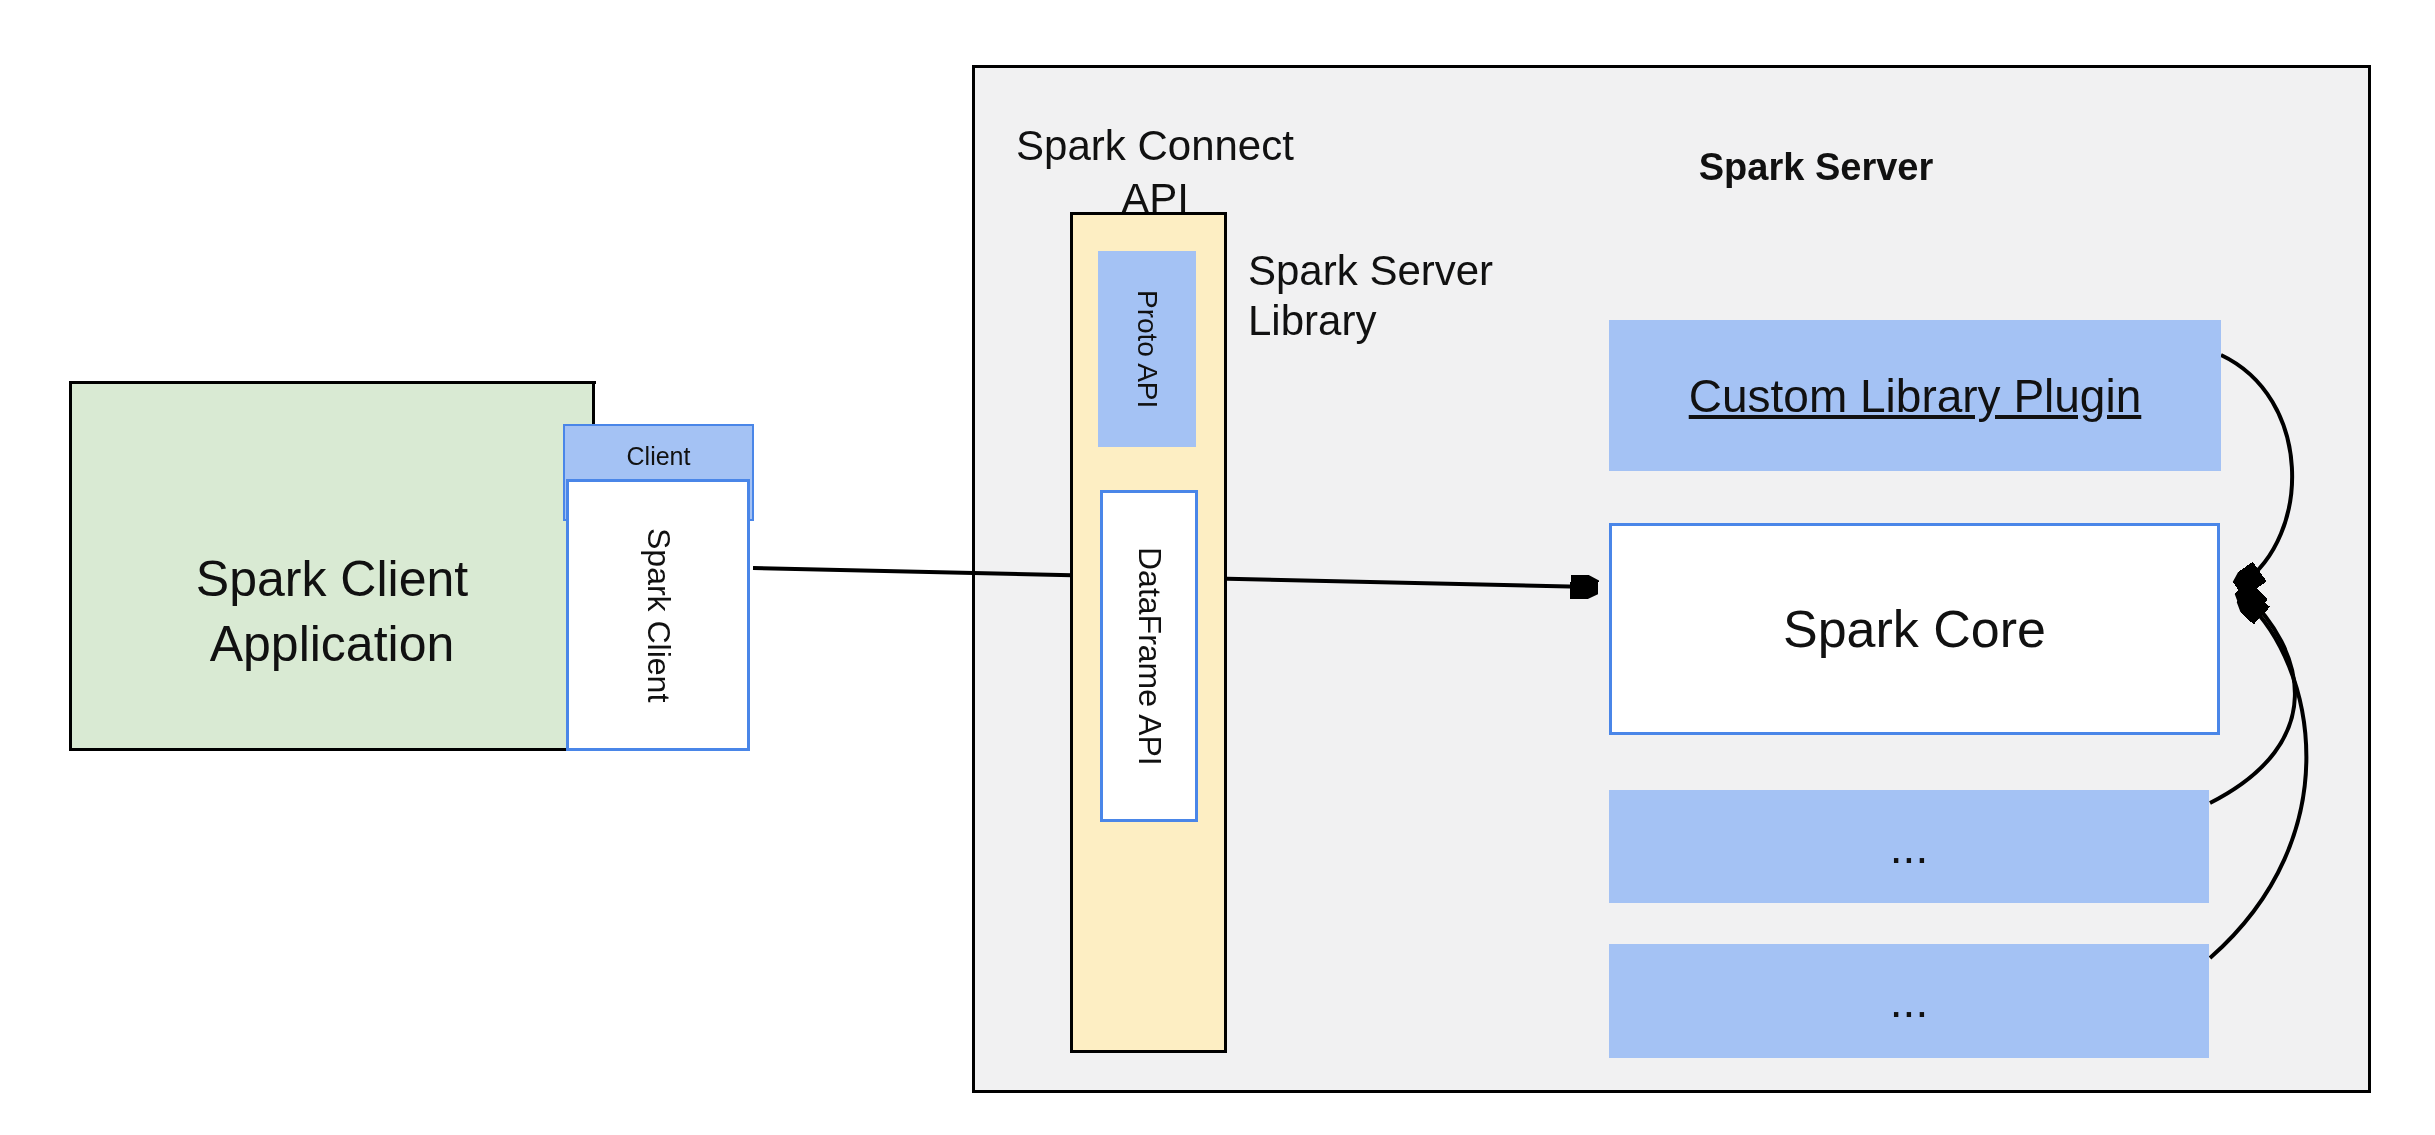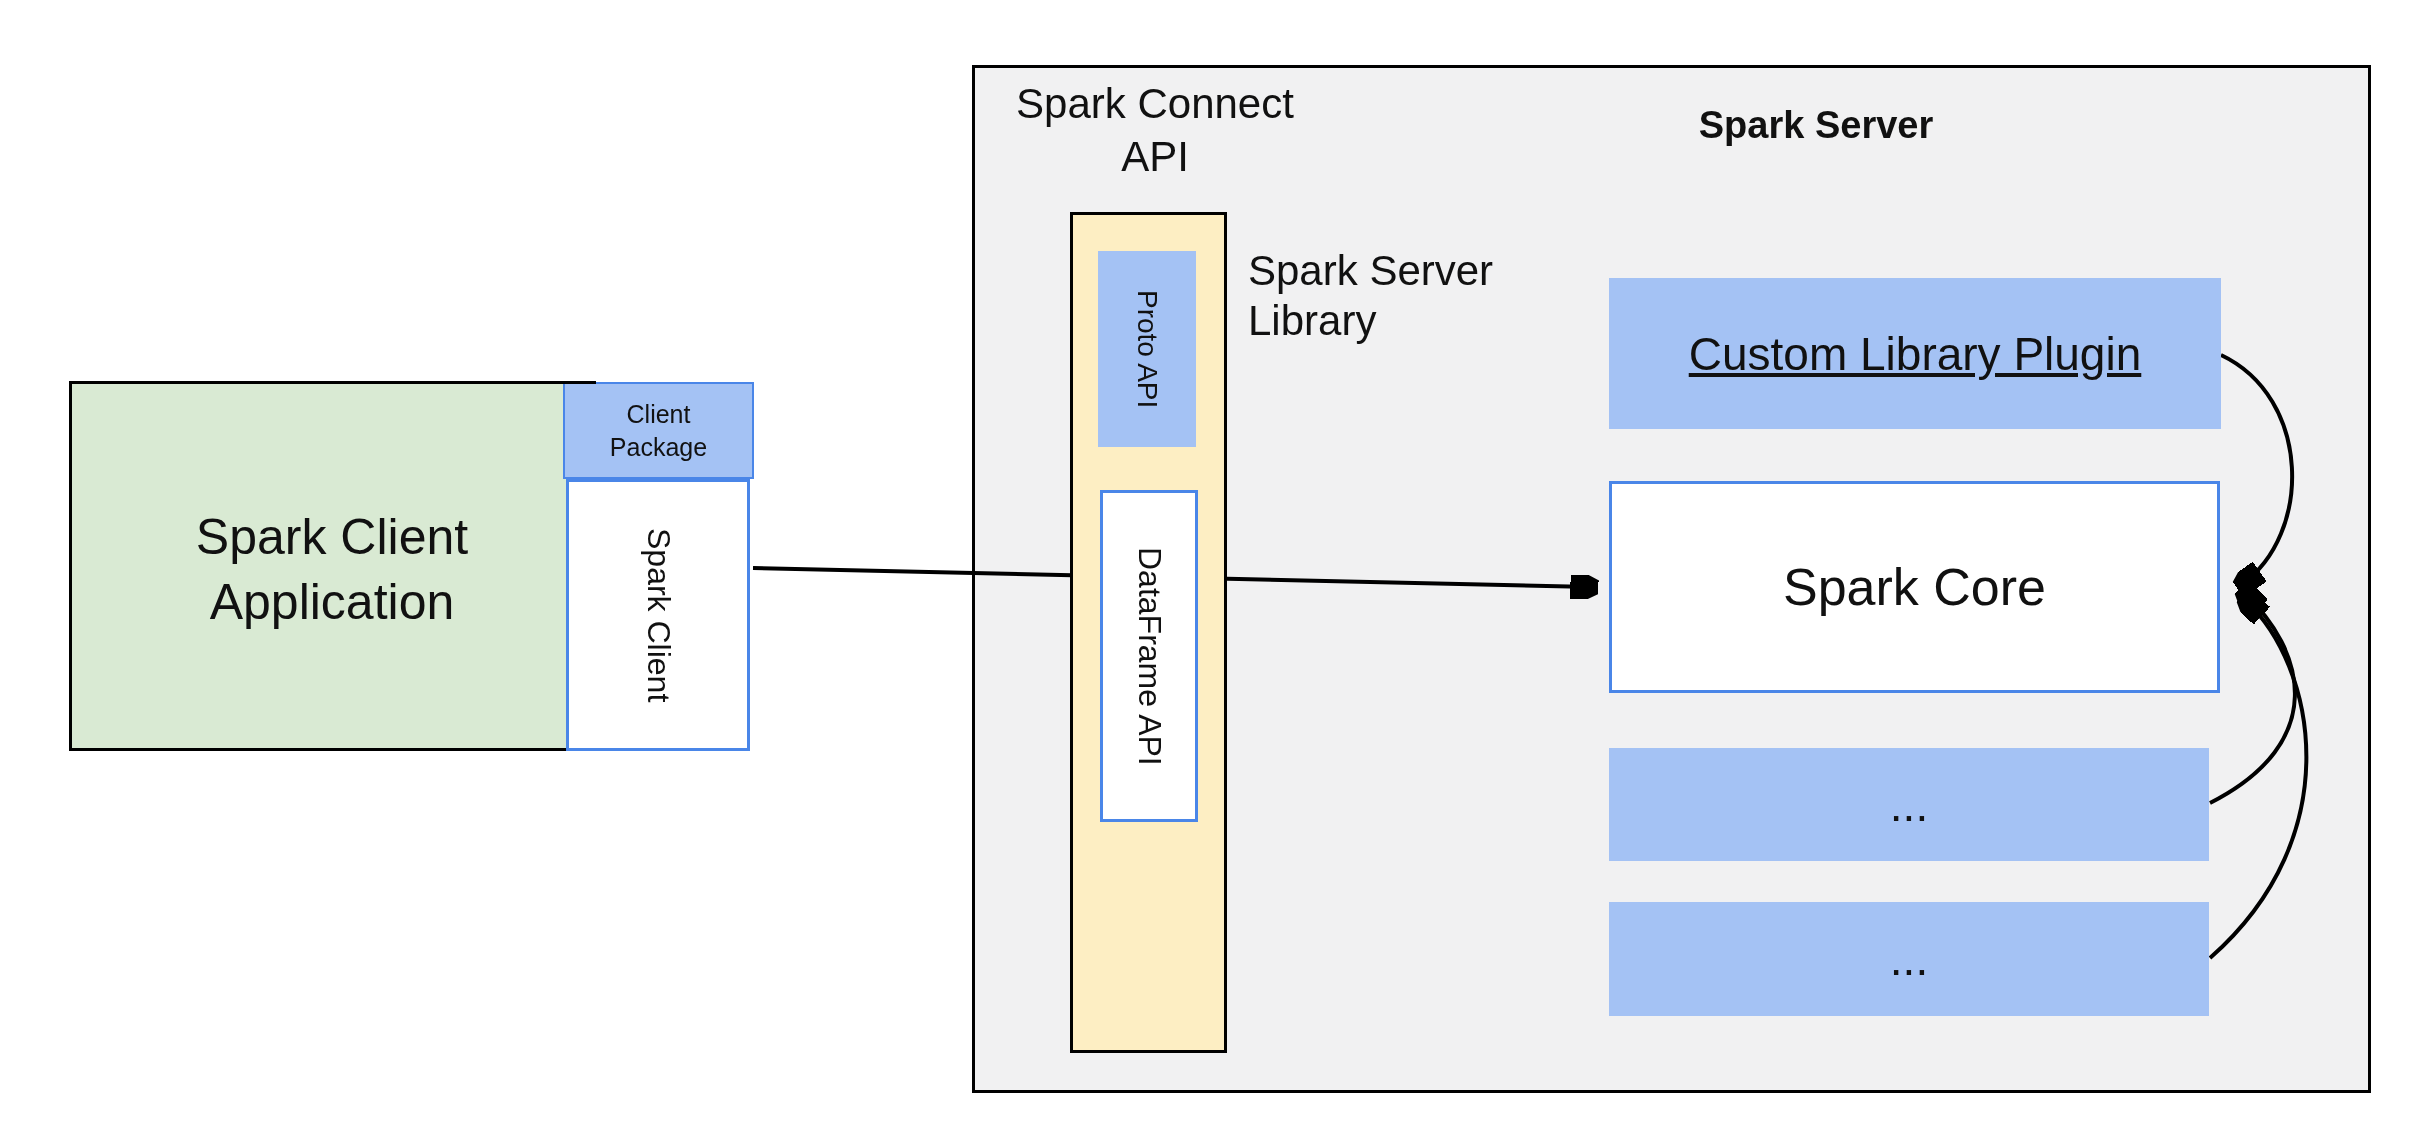--- a/index.html
+++ b/index.html
@@ -3,21 +3,21 @@
 <meta charset="utf-8">
 <style>
   html,body{margin:0;padding:0;}
   body{
     width:2435px;height:1135px;position:relative;overflow:hidden;
     background:#ffffff;
     font-family:"Liberation Sans", sans-serif;
     color:#111;
   }
   .abs{position:absolute;box-sizing:border-box;}
-  .center{display:flex;align-items:center;justify-content:center;text-align:center;}
+  .center{display:flex;align-items:center;justify-content:center;text-align:center;margin-top:42px;}
   .pre{white-space:pre-line;}
 
   
   #server-container{
     left:972px;top:65px;width:1399px;height:1028px;
     background:var(--panel-fill);border:3px solid var(--line);
     z-index:1;
   }
   #client-app-box{
     left:69px;top:381px;width:526px;height:370px;

